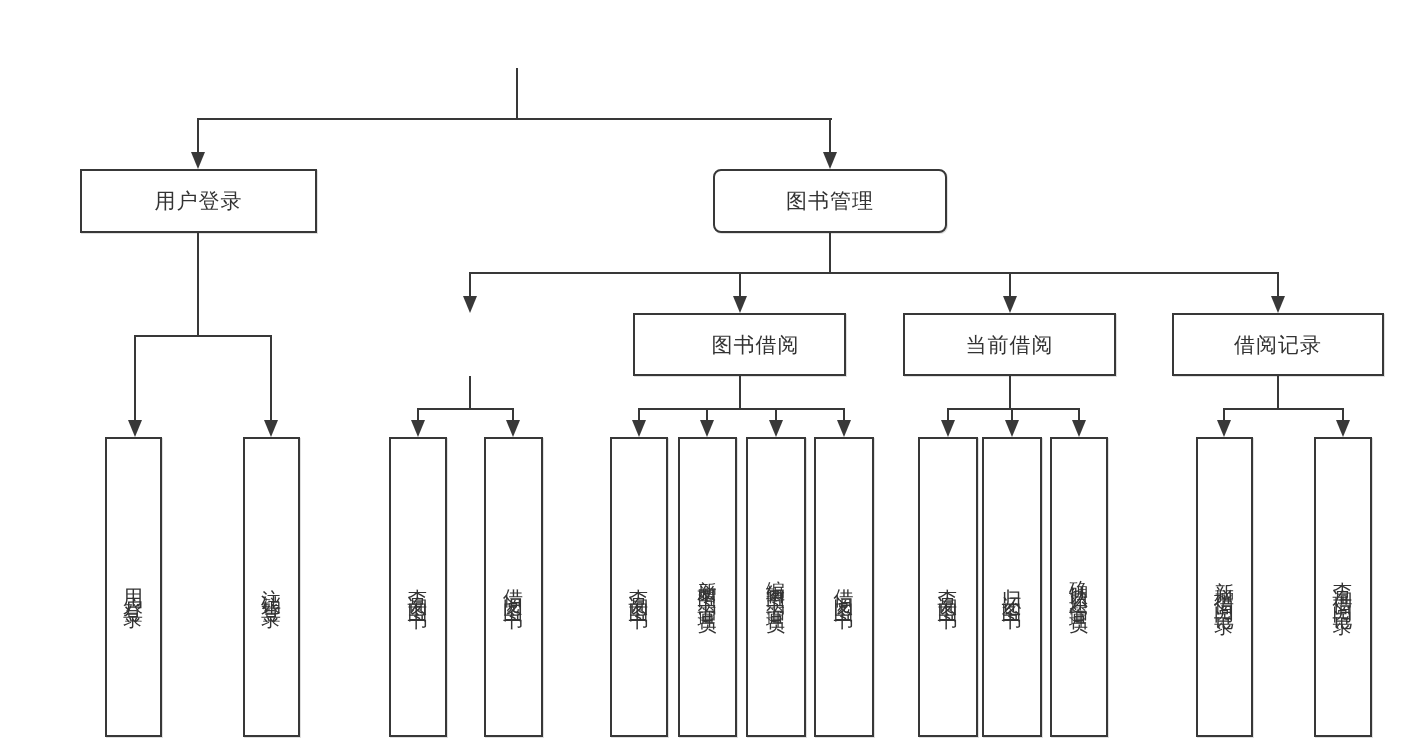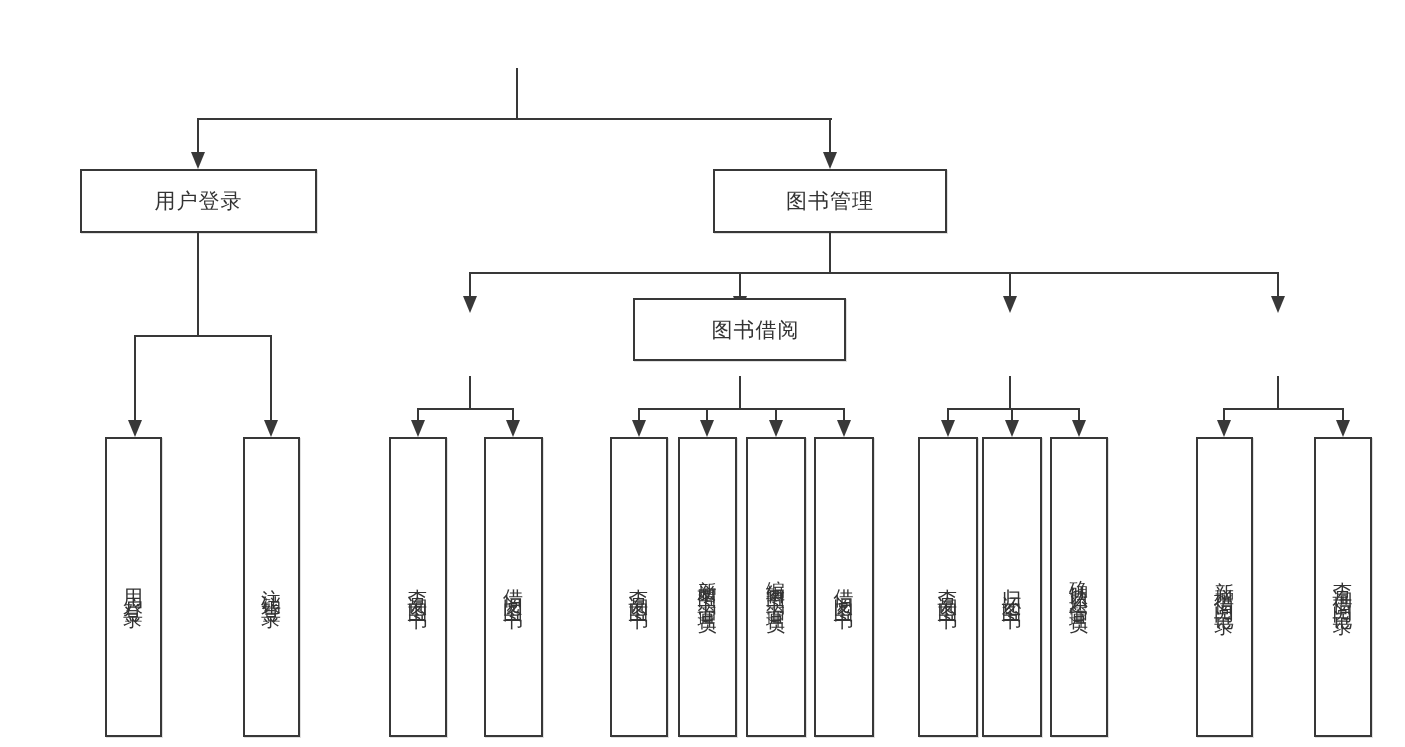--- a/index.html
+++ b/index.html
@@ -61,21 +61,21 @@
   <div class="vline" style="left:516px;top:68px;height:50px;"></div>
   <div class="hline" style="left:197px;top:118px;width:635px;"></div>
   <div class="vline" style="left:197px;top:118px;height:36px;"></div>
   <div class="ahead" style="left:191px;top:152px;"></div>
   <div class="vline" style="left:829px;top:118px;height:36px;"></div>
   <div class="ahead" style="left:823px;top:152px;"></div>
 
   <div class="hbox" style="left:80px;top:169px;width:237px;height:64px;">
     <span>用户登录</span>
   </div>
-  <div class="hbox" style="left:713px;top:169px;width:234px;height:64px;">
+  <div class="hbox" style="left:713px;top:169px;width:234px;height:64px;border-radius:8px;">
     <span>图书管理</span>
   </div>
 
   <div class="vline" style="left:197px;top:233px;height:102px;"></div>
   <div class="hline" style="left:134px;top:335px;width:138px;"></div>
   <div class="vline" style="left:134px;top:335px;height:87px;"></div>
   <div class="ahead" style="left:128px;top:420px;"></div>
   <div class="vline" style="left:270px;top:335px;height:87px;"></div>
   <div class="ahead" style="left:264px;top:420px;"></div>
 
@@ -83,22 +83,28 @@
   <div class="hline" style="left:469px;top:272px;width:810px;"></div>
   <div class="vline" style="left:469px;top:272px;height:26px;"></div>
   <div class="ahead" style="left:463px;top:296px;"></div>
   <div class="vline" style="left:739px;top:272px;height:26px;"></div>
   <div class="ahead" style="left:733px;top:296px;"></div>
   <div class="vline" style="left:1009px;top:272px;height:26px;"></div>
   <div class="ahead" style="left:1003px;top:296px;"></div>
   <div class="vline" style="left:1277px;top:272px;height:26px;"></div>
   <div class="ahead" style="left:1271px;top:296px;"></div>
 
-  <div class="hbox" style="left:633px;top:298px;width:213px;height:63px;padding-left:32px;">
+  <div class="hbox" style="left:633px;top:313px;width:213px;height:63px;padding-left:32px;">
     <span>图书借阅</span>
+  </div>
+  <div class="hbox" style="left:903px;top:313px;width:213px;height:63px;">
+    <span>当前借阅</span>
+  </div>
+  <div class="hbox" style="left:1172px;top:313px;width:212px;height:63px;">
+    <span>借阅记录</span>
   </div>
 
   <div class="vline" style="left:469px;top:376px;height:32px;"></div>
   <div class="hline" style="left:417px;top:408px;width:97px;"></div>
   <div class="vline" style="left:417px;top:408px;height:14px;"></div>
   <div class="ahead" style="left:411px;top:420px;"></div>
   <div class="vline" style="left:512px;top:408px;height:14px;"></div>
   <div class="ahead" style="left:506px;top:420px;"></div>
 
   <div class="vline" style="left:739px;top:376px;height:32px;"></div>

